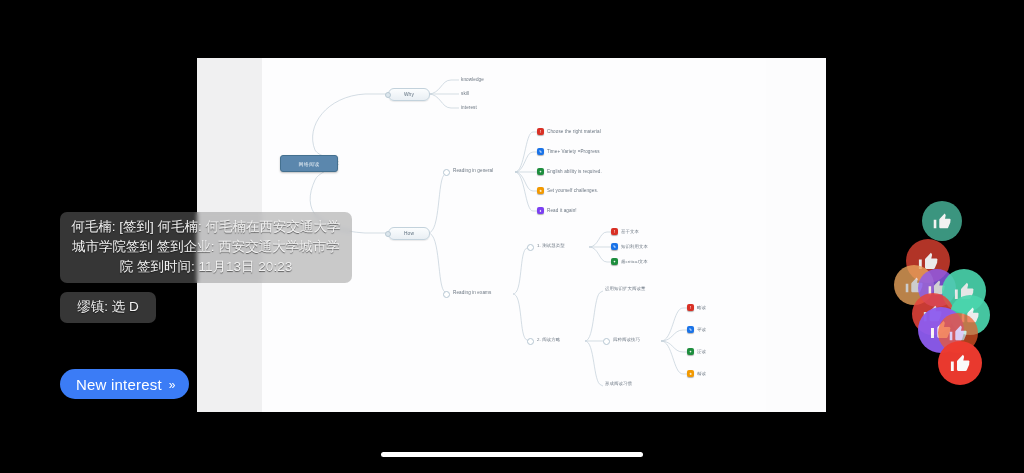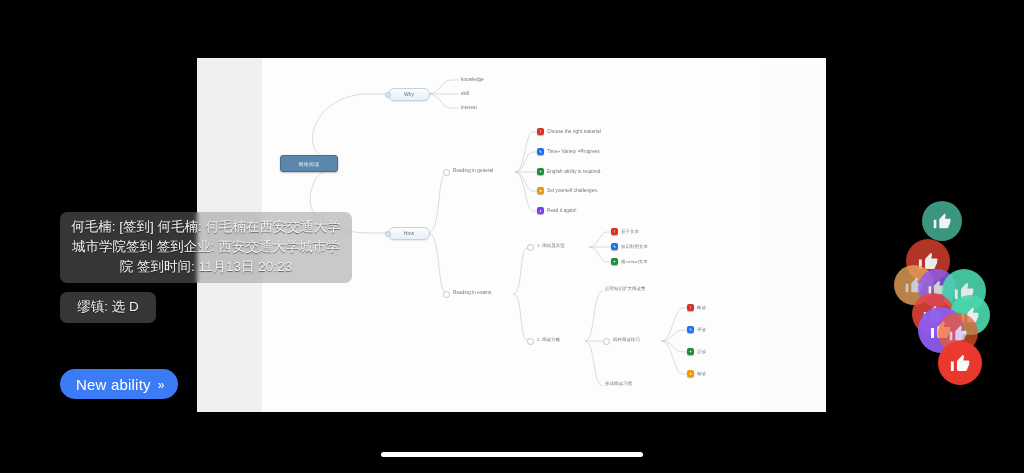--- a/index.html
+++ b/index.html
@@ -200,21 +200,21 @@
 
     </div>
   </div>
 
   <div id="chat">
     <div class="bubble b1">何毛楠: [签到] 何毛楠: 何毛楠在西安交通大学城市学院签到  签到企业: 西安交通大学城市学院 签到时间: 11月13日 20:23</div>
     <div class="bubble b2">缪镇: 选 D</div>
   </div>
 
   <div id="new-comments">
-    <span class="lbl">New ability</span>
+    <span class="lbl">New interest</span>
     <span class="chev">»</span>
   </div>
 
   <div id="reactions">
       <div class="react" style="left: 42px; top: 16px; width: 40px; height: 40px; background: rgb(63, 158, 134); opacity: 0.95;">
         <svg width="20.8" height="20.8" viewBox="0 0 24 24" fill="#ffffff">
           <path d="M2 20h3V10H2v10zm19.6-9.4c0-.9-.7-1.6-1.6-1.6h-5l.8-3.7v-.3c0-.4-.2-.8-.4-1L14.6 3 8.9 8.8c-.3.3-.5.7-.5 1.2v8.4c0 .9.7 1.6 1.6 1.6h7.2c.7 0 1.3-.4 1.5-1l2.4-5.7c.1-.2.1-.4.1-.6v-1.6z"></path>
         </svg>
       </div>
       <div class="react" style="left: 26px; top: 54px; width: 44px; height: 44px; background: rgb(192, 57, 43); opacity: 0.92;">

